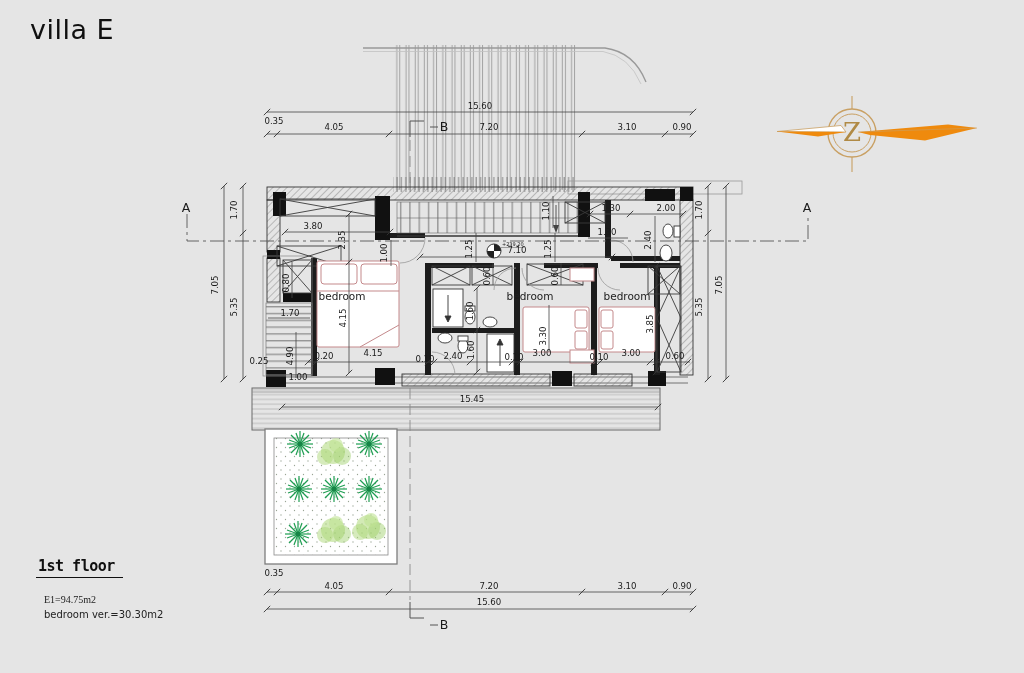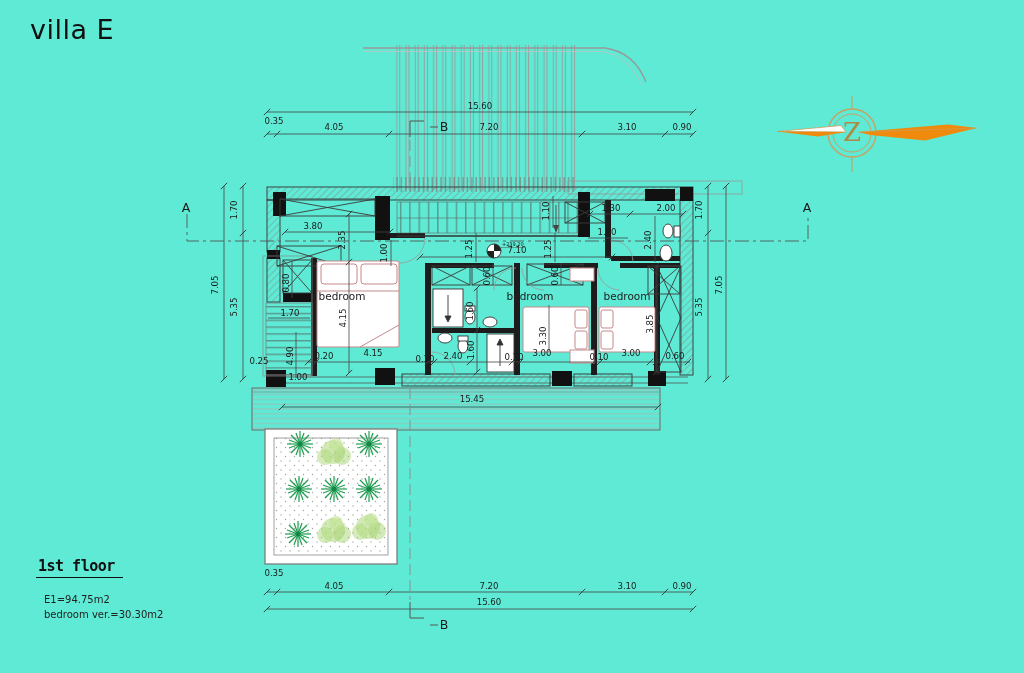--- a/index.html
+++ b/index.html
@@ -1,25 +1,25 @@
 <!DOCTYPE html>
 <html><head>
 <meta charset="utf-8">
 <style>
   html,body{margin:0;padding:0;background:#fff;}
-  .stage{position:relative;width:1024px;height:673px;background:#5eead4;overflow:hidden;
+  .stage{position:relative;width:1024px;height:673px;background:#e5e5e5;overflow:hidden;
          font-family:"DejaVu Sans",sans-serif;color:#111;}
   .stage svg{position:absolute;left:0;top:0;}
   .sheet-title{position:absolute;left:30px;top:14px;font-size:27px;letter-spacing:0.5px;color:#101010;}
   .floor-note{position:absolute;left:36px;top:556px;}
   .floor-label{display:inline-block;font-family:"DejaVu Sans Mono",monospace;font-weight:bold;
                font-size:15px;color:#101010;border-bottom:1.6px solid #101010;padding:0 8px 2px 2px;
                letter-spacing:-0.5px;}
   .floor-area{font-size:10px;color:#222;margin-left:8px;line-height:15px;}
-  .floor-area.first{margin-top:14px;}
+  .floor-area.first{margin-top:14px;font-family:Liberation Serif, serif;}
   .t-dim{font-family:"DejaVu Sans",sans-serif;font-size:8.6px;fill:#1a1a1a;text-anchor:middle;}
   .t-room{font-family:"DejaVu Sans",sans-serif;font-size:10.5px;fill:#222;text-anchor:middle;}
   .t-sec{font-family:"DejaVu Sans",sans-serif;font-size:12.5px;fill:#1a1a1a;text-anchor:middle;}
   .t-lvl{font-family:"DejaVu Sans",sans-serif;font-size:5px;fill:#1a1a1a;text-anchor:start;}
   .logo-z{font-family:"DejaVu Serif",serif;font-size:26px;fill:#b08a45;text-anchor:middle;}
 </style>
 </head>
 <body>
 
 <div class="stage">

